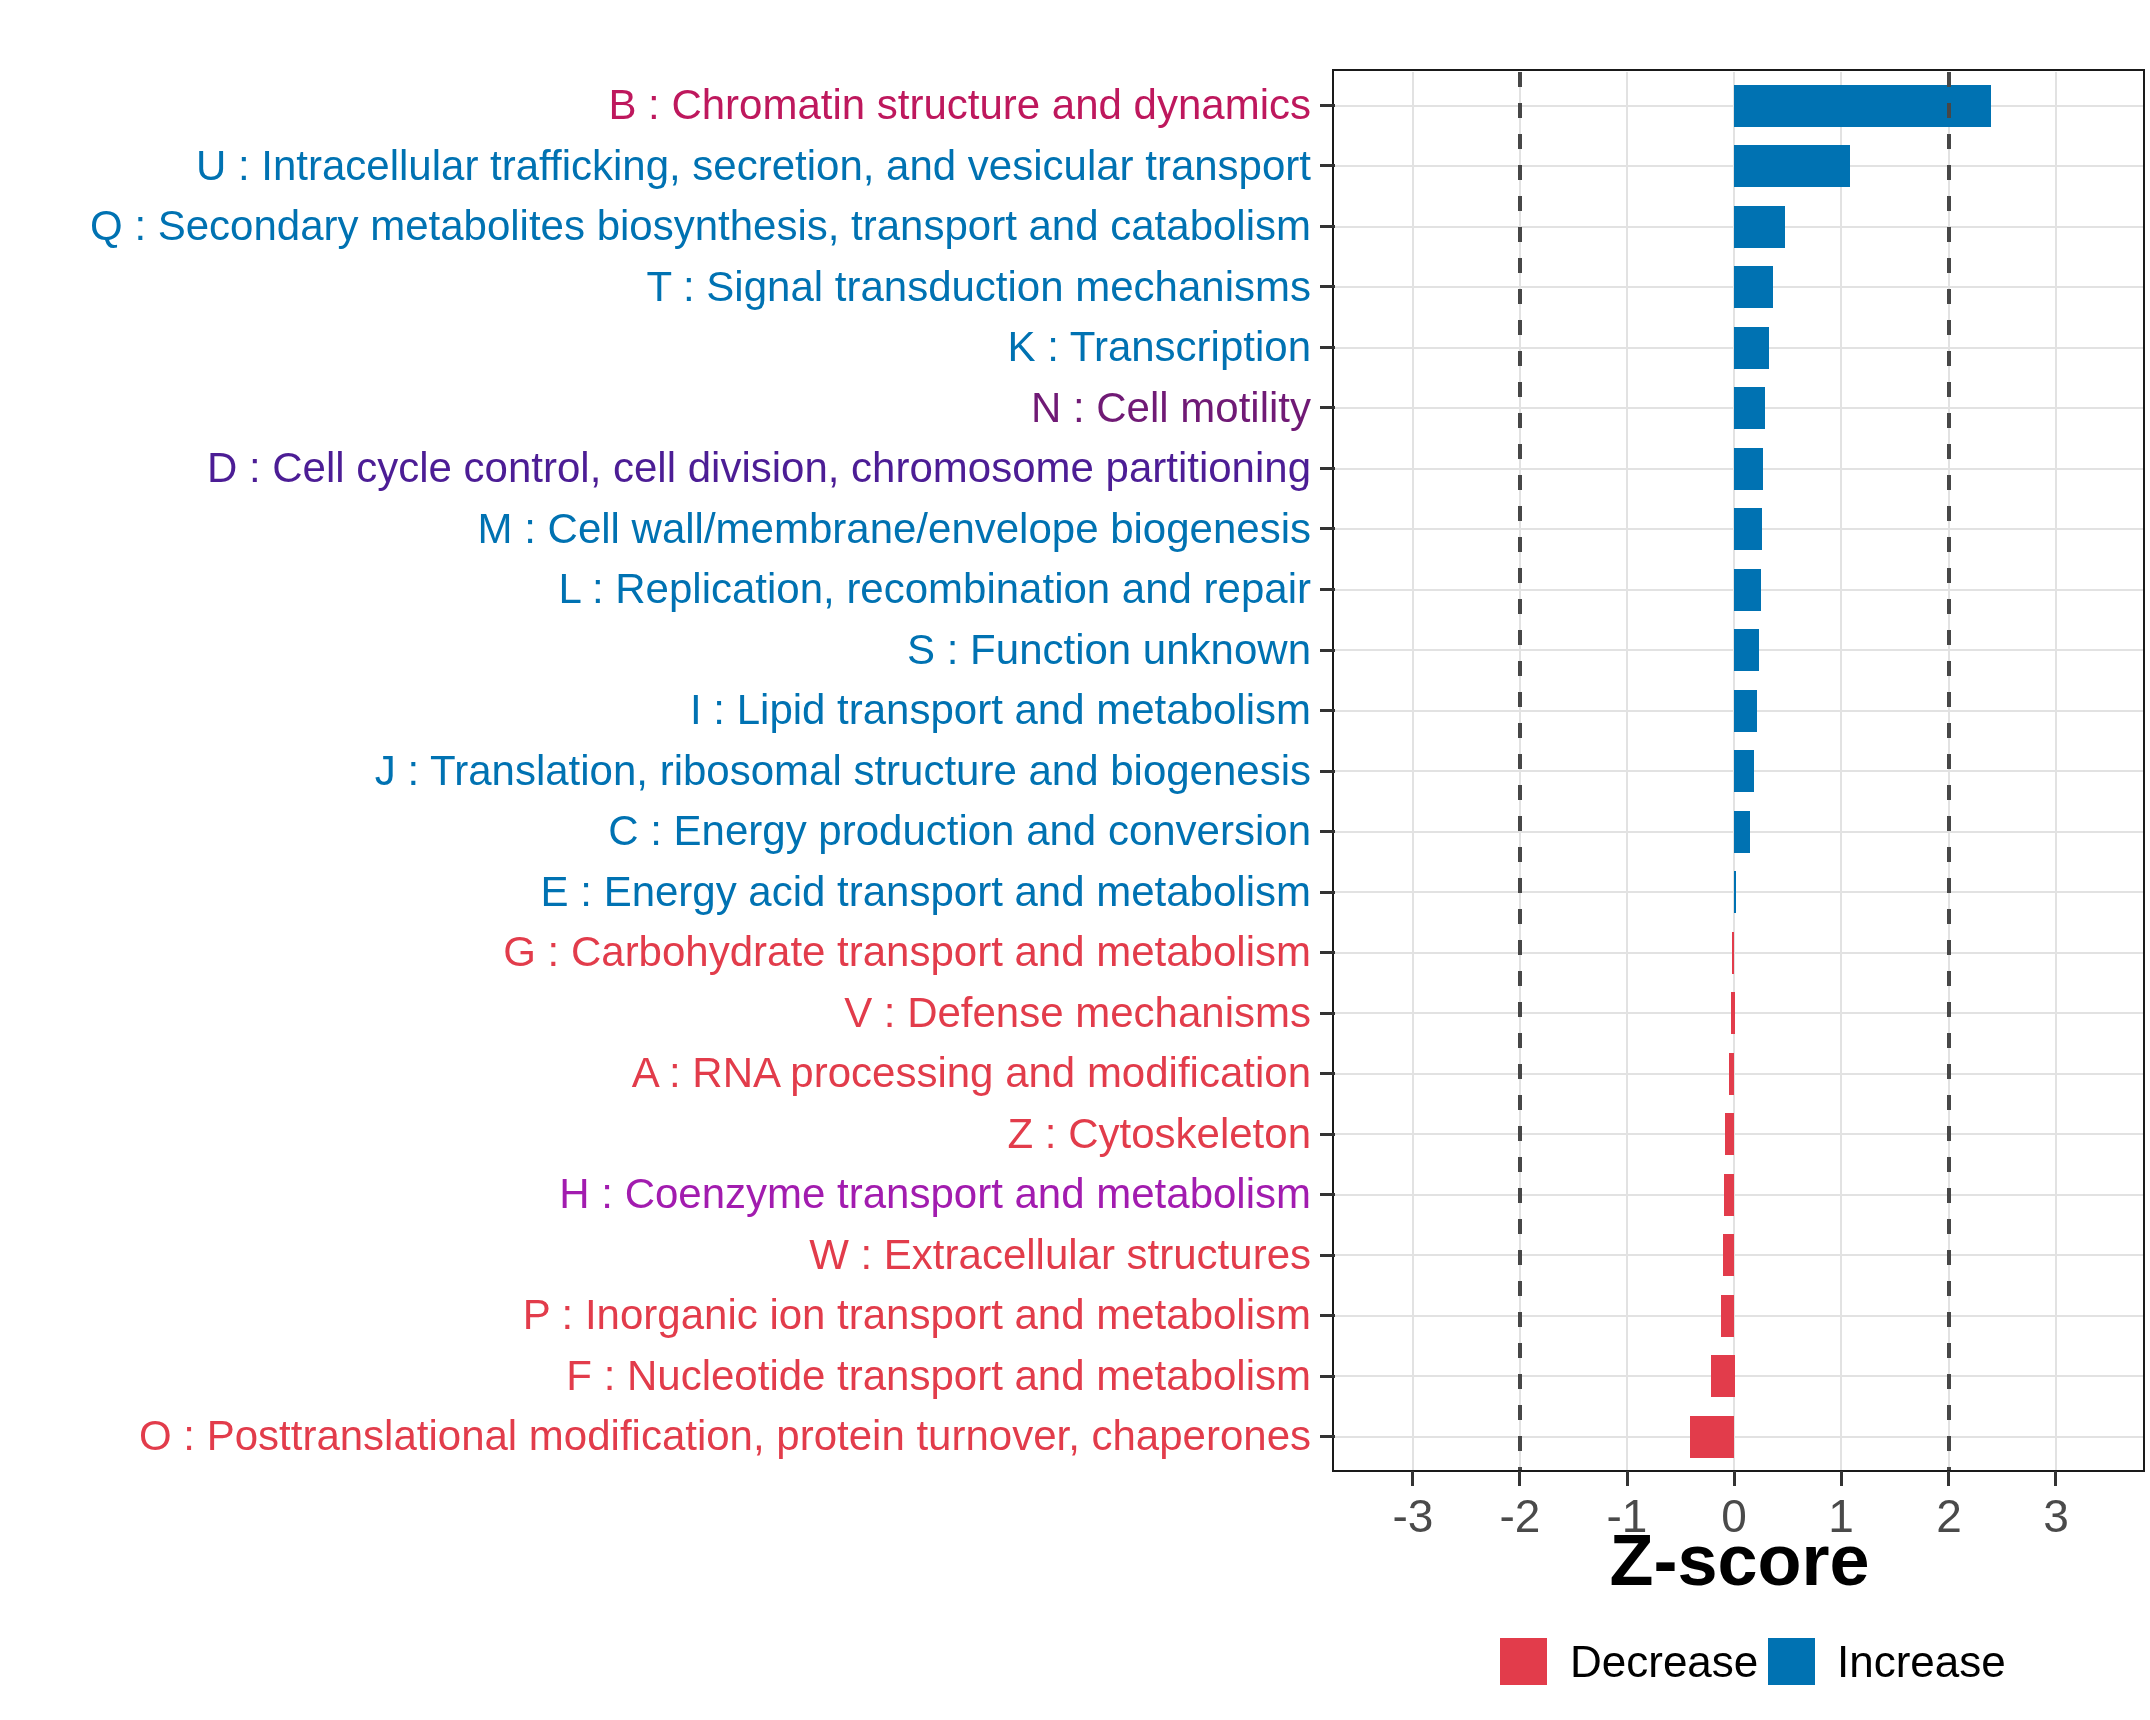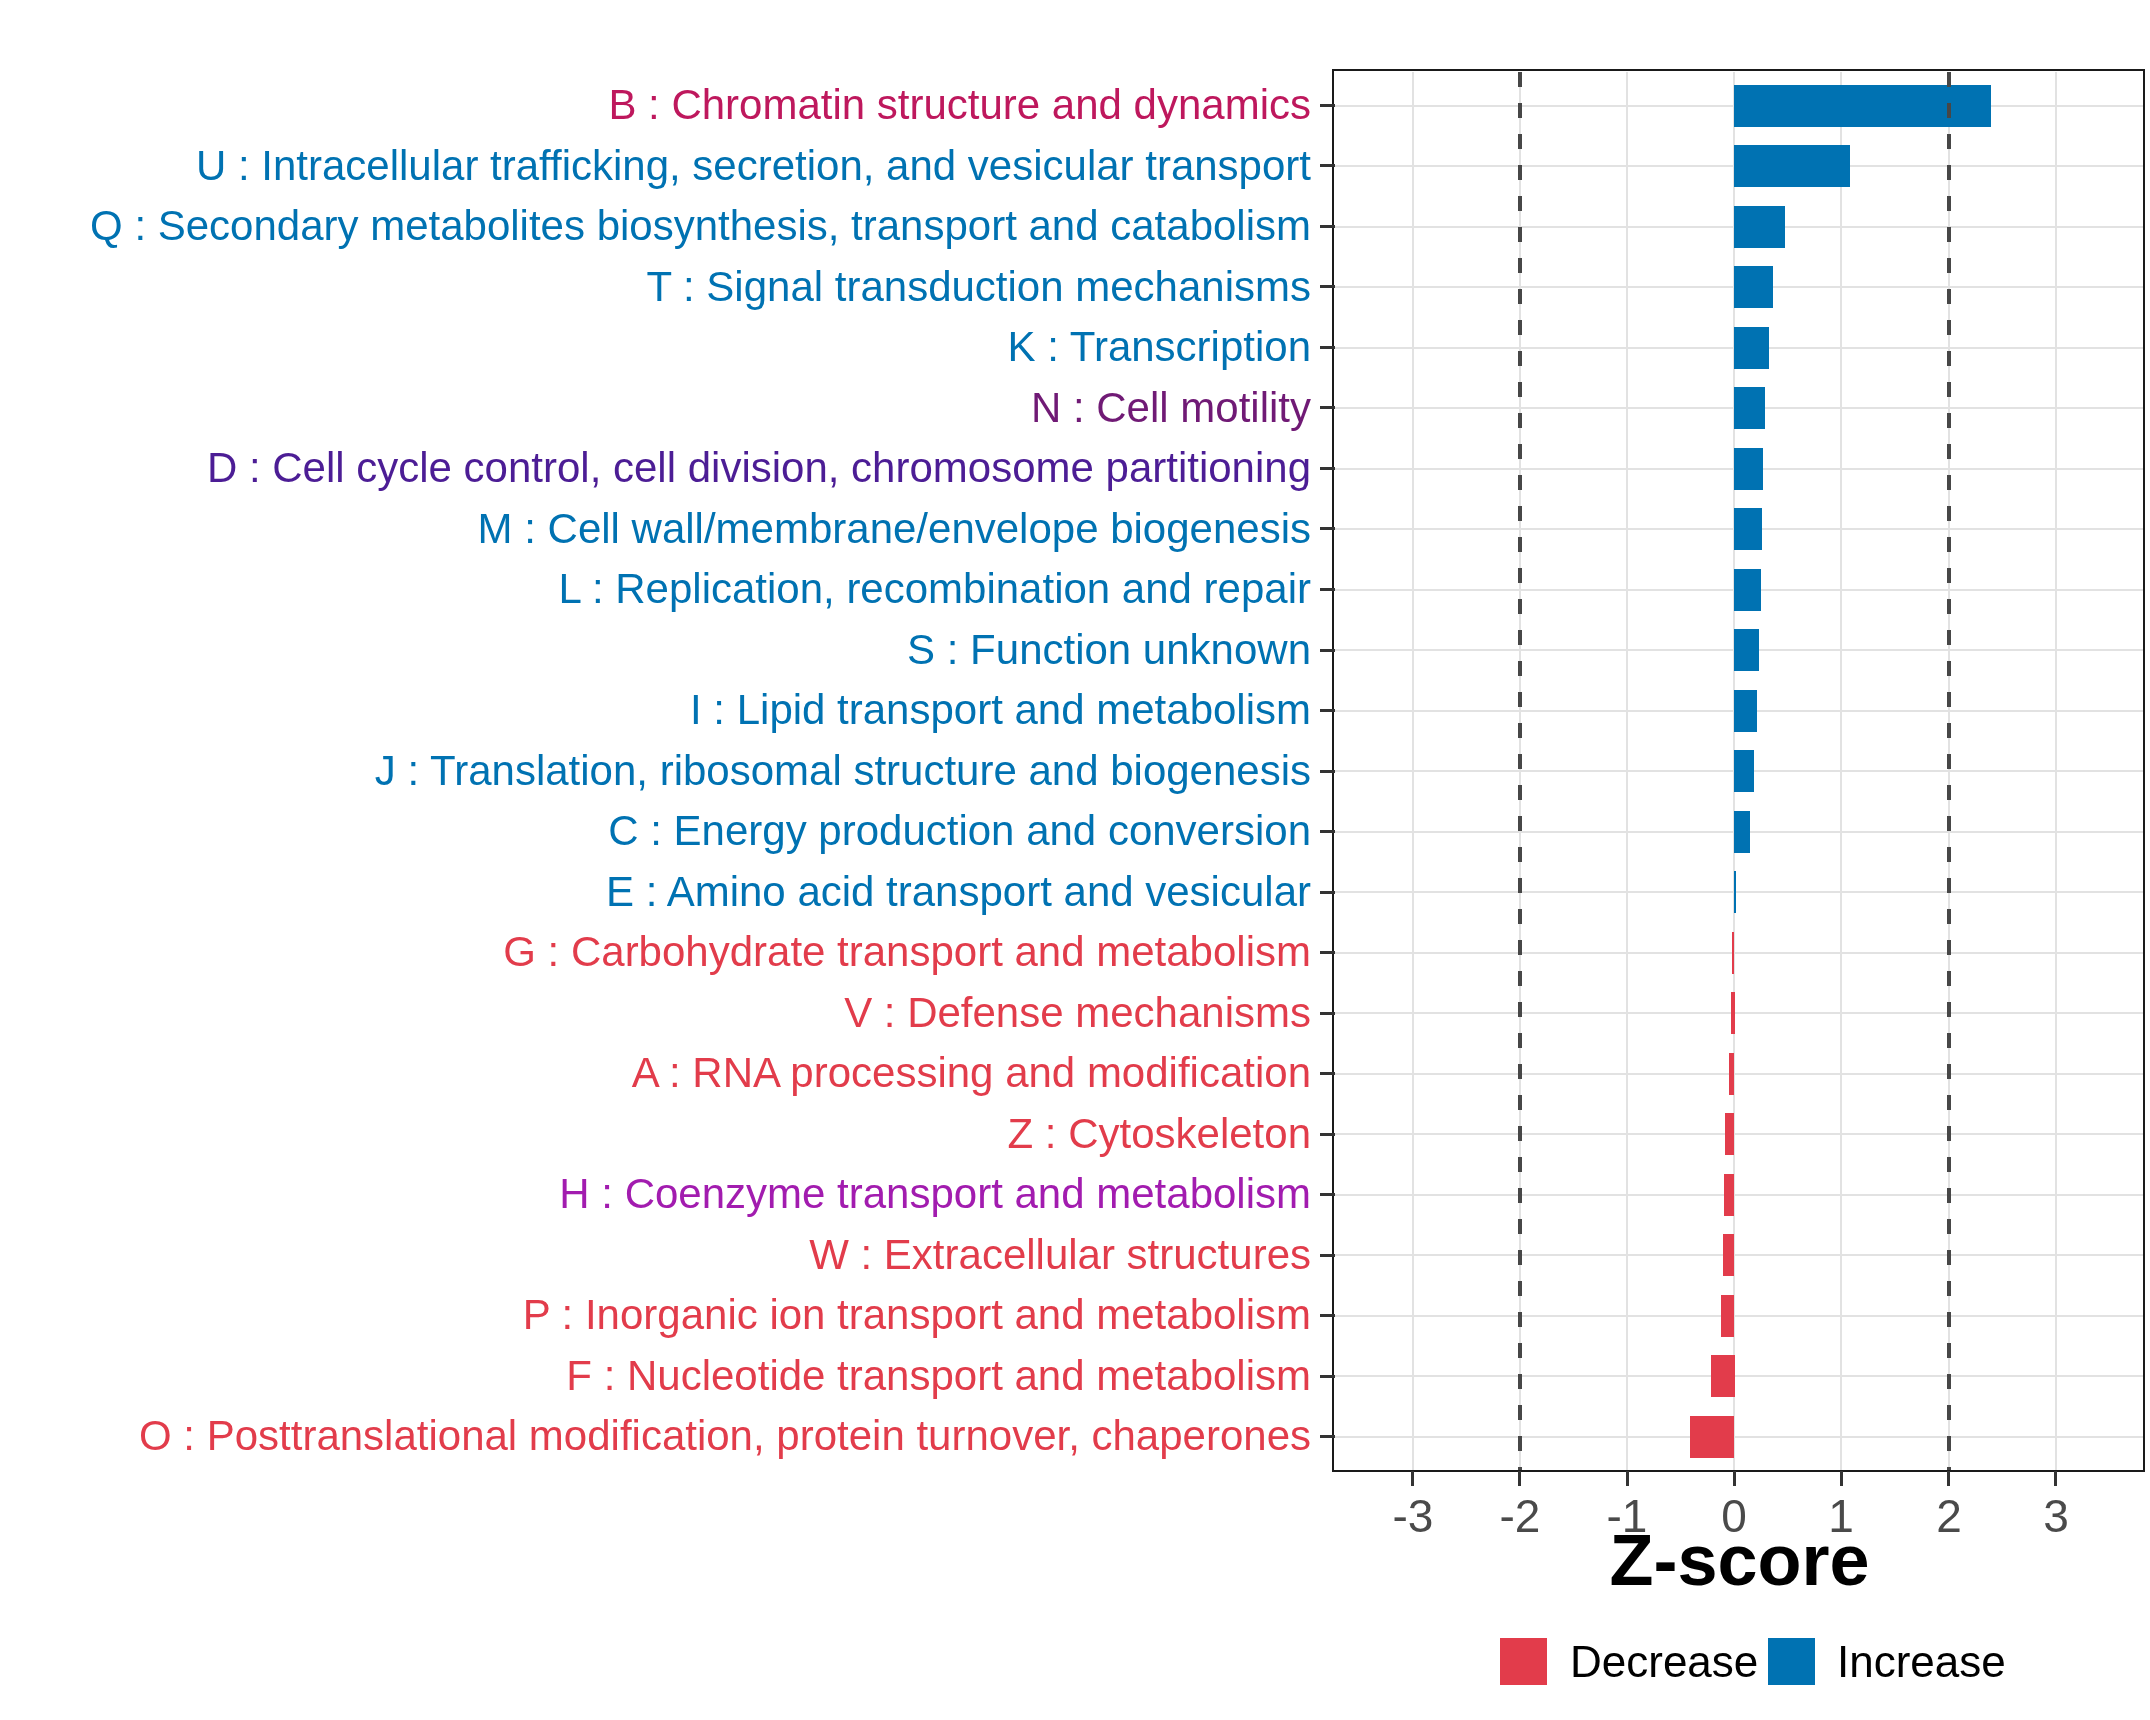--- a/index.html
+++ b/index.html
@@ -147,21 +147,21 @@
     <div class="cat-label" style="right: 840px; top: 559px; color: rgb(0, 114, 178);">L : Replication, recombination and repair</div>
     <div class="ytick" style="left: 1320px; top: 649px;"></div>
     <div class="cat-label" style="right: 840px; top: 620px; color: rgb(0, 114, 178);">S : Function unknown</div>
     <div class="ytick" style="left: 1320px; top: 709px;"></div>
     <div class="cat-label" style="right: 840px; top: 680px; color: rgb(0, 114, 178);">I : Lipid transport and metabolism</div>
     <div class="ytick" style="left: 1320px; top: 770px;"></div>
     <div class="cat-label" style="right: 840px; top: 741px; color: rgb(0, 114, 178);">J : Translation, ribosomal structure and biogenesis</div>
     <div class="ytick" style="left: 1320px; top: 830px;"></div>
     <div class="cat-label" style="right: 840px; top: 801px; color: rgb(0, 114, 178);">C : Energy production and conversion</div>
     <div class="ytick" style="left: 1320px; top: 891px;"></div>
-    <div class="cat-label" style="right: 840px; top: 862px; color: rgb(0, 114, 178);">E : Amino acid transport and vesicular</div>
+    <div class="cat-label" style="right: 840px; top: 862px; color: rgb(0, 114, 178);">E : Energy acid transport and metabolism</div>
     <div class="ytick" style="left: 1320px; top: 951px;"></div>
     <div class="cat-label" style="right: 840px; top: 922px; color: rgb(226, 60, 75);">G : Carbohydrate transport and metabolism</div>
     <div class="ytick" style="left: 1320px; top: 1012px;"></div>
     <div class="cat-label" style="right: 840px; top: 983px; color: rgb(226, 60, 75);">V : Defense mechanisms</div>
     <div class="ytick" style="left: 1320px; top: 1072px;"></div>
     <div class="cat-label" style="right: 840px; top: 1043px; color: rgb(226, 60, 75);">A : RNA processing and modification</div>
     <div class="ytick" style="left: 1320px; top: 1133px;"></div>
     <div class="cat-label" style="right: 840px; top: 1104px; color: rgb(226, 60, 75);">Z : Cytoskeleton</div>
     <div class="ytick" style="left: 1320px; top: 1193px;"></div>
     <div class="cat-label" style="right: 840px; top: 1164px; color: #a21caf;">H : Coenzyme transport and metabolism</div>

